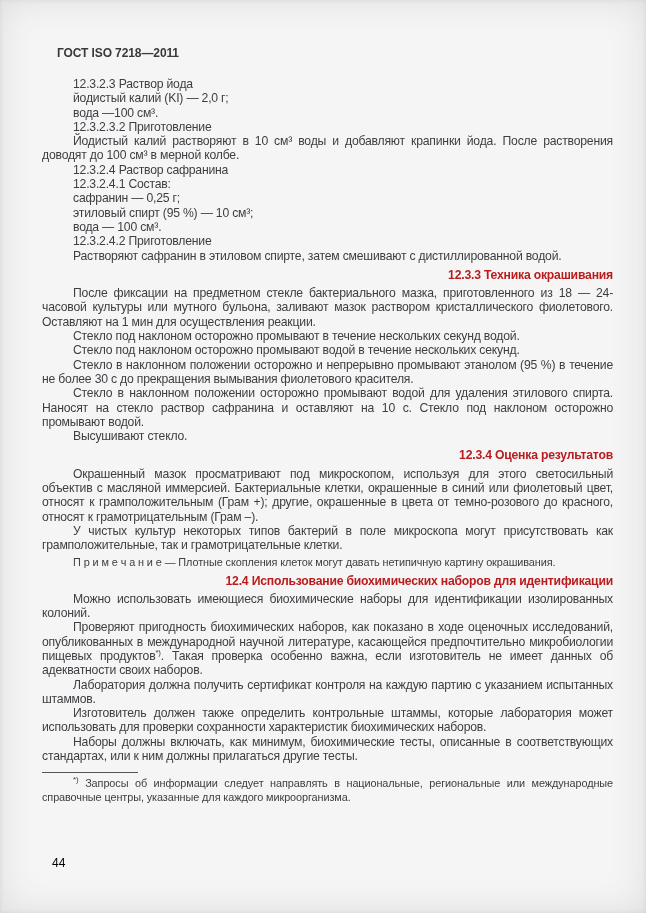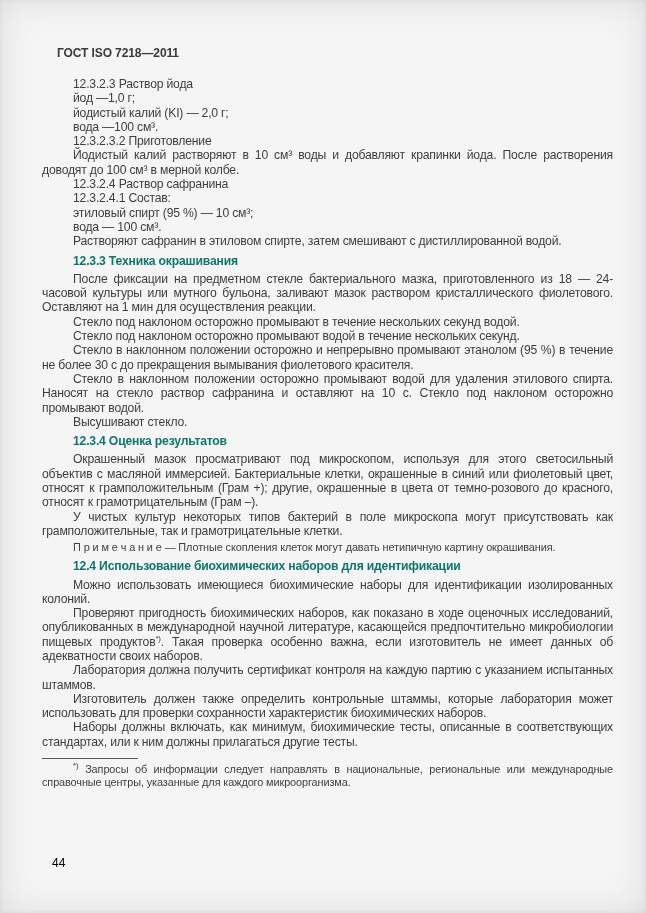--- a/index.html
+++ b/index.html
@@ -33,23 +33,23 @@
   .doc-body p {
     margin: 0;
     font-size: 12.2px;
     line-height: 14.3px;
     letter-spacing: -0.2px;
     text-align: justify;
     text-indent: 31px;
   }
   .doc-body p.h {
     font-weight: bold;
-    text-align: left;
+    text-align: right;
     margin: 5px 0 4px 0;
-    color: #0f766e;
+    color: #b91c1c;
   }
   .doc-body p.note {
     font-size: 10.9px;
     line-height: 13px;
     letter-spacing: -0.1px;
     margin: 3px 0 3px 0;
   }
   .footnote-sep {
     width: 96px;
     height: 0;
@@ -75,29 +75,30 @@
   }
 </style>
 </head>
 <body>
 
 <div class="page">
   <div class="doc-header">ГОСТ ISO 7218—2011</div>
 
   <main class="doc-body" id="doc-body">
       <p class="p">12.3.2.3 Раствор йода</p>
-      <p class="p">йод —1,0 г;</p>
       <p class="p">йодистый калий (KI) — 2,0 г;</p>
       <p class="p">вода —100 см³.</p>
       <p class="p">12.3.2.3.2 Приготовление</p>
       <p class="p">Йодистый калий растворяют в 10 см³ воды и добавляют крапинки йода. После растворения доводят до 100 см³ в мерной колбе.</p>
       <p class="p">12.3.2.4 Раствор сафранина</p>
       <p class="p">12.3.2.4.1 Состав:</p>
+      <p class="p">сафранин — 0,25 г;</p>
       <p class="p">этиловый спирт (95 %) — 10 см³;</p>
       <p class="p">вода — 100 см³.</p>
+      <p class="p">12.3.2.4.2 Приготовление</p>
       <p class="p">Растворяют сафранин в этиловом спирте, затем смешивают с дистиллированной водой.</p>
       <p class="h">12.3.3 Техника окрашивания</p>
       <p class="p">После фиксации на предметном стекле бактериального мазка, приготовленного из 18 — 24-часовой культуры или мутного бульона, заливают мазок раствором кристаллического фиолетового. Оставляют на 1 мин для осуществления реакции.</p>
       <p class="p">Стекло под наклоном осторожно промывают в течение нескольких секунд водой.</p>
       <p class="p">Стекло под наклоном осторожно промывают водой в течение нескольких секунд.</p>
       <p class="p">Стекло в наклонном положении осторожно и непрерывно промывают этанолом (95 %) в течение не более 30 с до прекращения вымывания фиолетового красителя.</p>
       <p class="p">Стекло в наклонном положении осторожно промывают водой для удаления этилового спирта. Наносят на стекло раствор сафранина и оставляют на 10 с. Стекло под наклоном осторожно промывают водой.</p>
       <p class="p">Высушивают стекло.</p>
       <p class="h">12.3.4 Оценка результатов</p>
       <p class="p">Окрашенный мазок просматривают под микроскопом, используя для этого светосильный объектив с масляной иммерсией. Бактериальные клетки, окрашенные в синий или фиолетовый цвет, относят к грамположительным (Грам +); другие, окрашенные в цвета от темно-розового до красного, относят к грамотрицательным (Грам –).</p>

